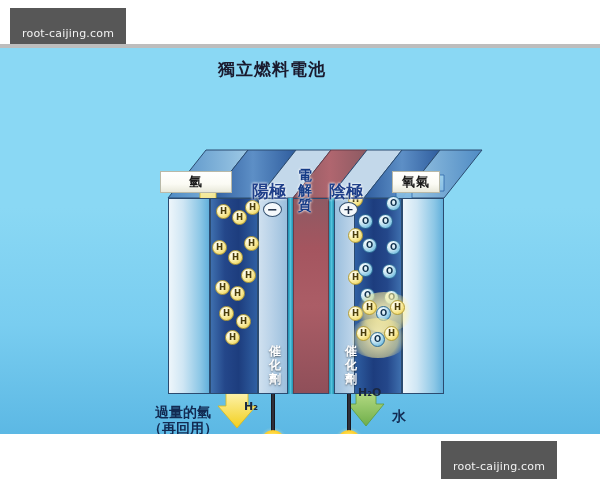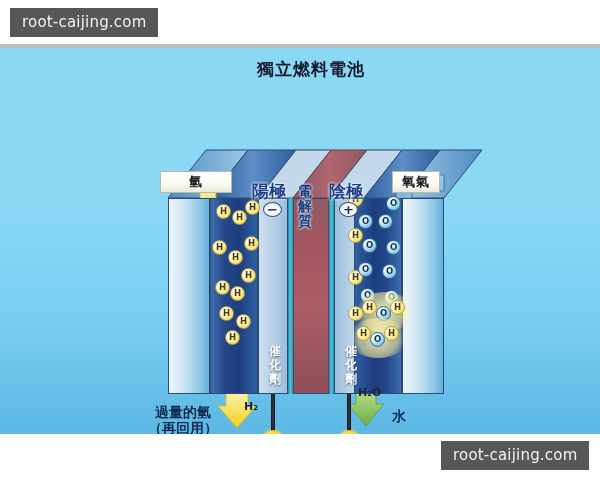--- a/index.html
+++ b/index.html
@@ -10,23 +10,23 @@
     overflow: hidden;
   }
   #page { position: relative; width: 600px; height: 480px; background: #ffffff; }
 
   
   .watermark {
     position: absolute;
     background: #575757;
     color: #f2f2f2;
     font-family: "DejaVu Sans", "Liberation Sans", sans-serif;
-    font-size: 15px;
+    font-size: 11px;
     letter-spacing: .2px;
-    padding: 5px 12px 6px 12px;
+    padding: 19px 12px 6px 12px;
     white-space: nowrap;
   }
   #wm-top { left: 10px; top: 8px; }
   #wm-bottom { left: 441px; top: 441px; }
 
   
   #figure {
     position: absolute; left: 0; top: 44px; width: 600px; height: 390px;
     background: linear-gradient(180deg,#8ad8f4 0%, #8ad8f4 42%, #79cdf0 72%, #5cb8e4 100%);
     overflow: hidden;
@@ -35,21 +35,20 @@
     content:""; position:absolute; left:0; top:0; width:600px; height:4px;
     background:#bdbdbd;
   }
 
   
   #title {
     position: absolute; left: 0; top: 14px; width: 544px;
     text-align: center;
     font-size: 17px; font-weight: bold; color: #1a1a2e;
     letter-spacing: 1px;
-    margin-left: 39px;
   }
 
   
   .slab { position: absolute; border: 1px solid #2b4b70; }
 
   
   #plate-left {
     left: 168px; top: 154px; width: 42px; height: 196px;
     background: linear-gradient(90deg,#eef6fb 0%, #cfe6f4 35%, #8cc7e6 78%, #62b0db 100%);
   }
@@ -92,21 +91,21 @@
 
   
   .stack-label {
     position: absolute; color: #1f3f8a; font-weight: bold; font-size: 17px;
     text-shadow: 0 0 3px rgba(255,255,255,.95), 0 0 2px rgba(255,255,255,.9);
     white-space: nowrap;
   }
   #lbl-anode { left: 252px; top: 136px; }
   #lbl-cathode { left: 329px; top: 136px; }
   #lbl-electrolyte {
-    left: 297px; top: 140px; width: 16px; line-height: 15px;
+    left: 297px; top: 124px; width: 16px; line-height: 15px;
     font-size: 14px; color:#143a86; text-align:center; white-space: normal;
     word-break: break-all;
   }
 
   
   .sign {
     position: absolute; width: 19px; height: 15px; border-radius: 50%;
     background: #f4f8fb; border: 1.4px solid #33506f;
     color: #1b2b44; font-size: 13px; font-weight: bold;
     display: flex; align-items: center; justify-content: center;

